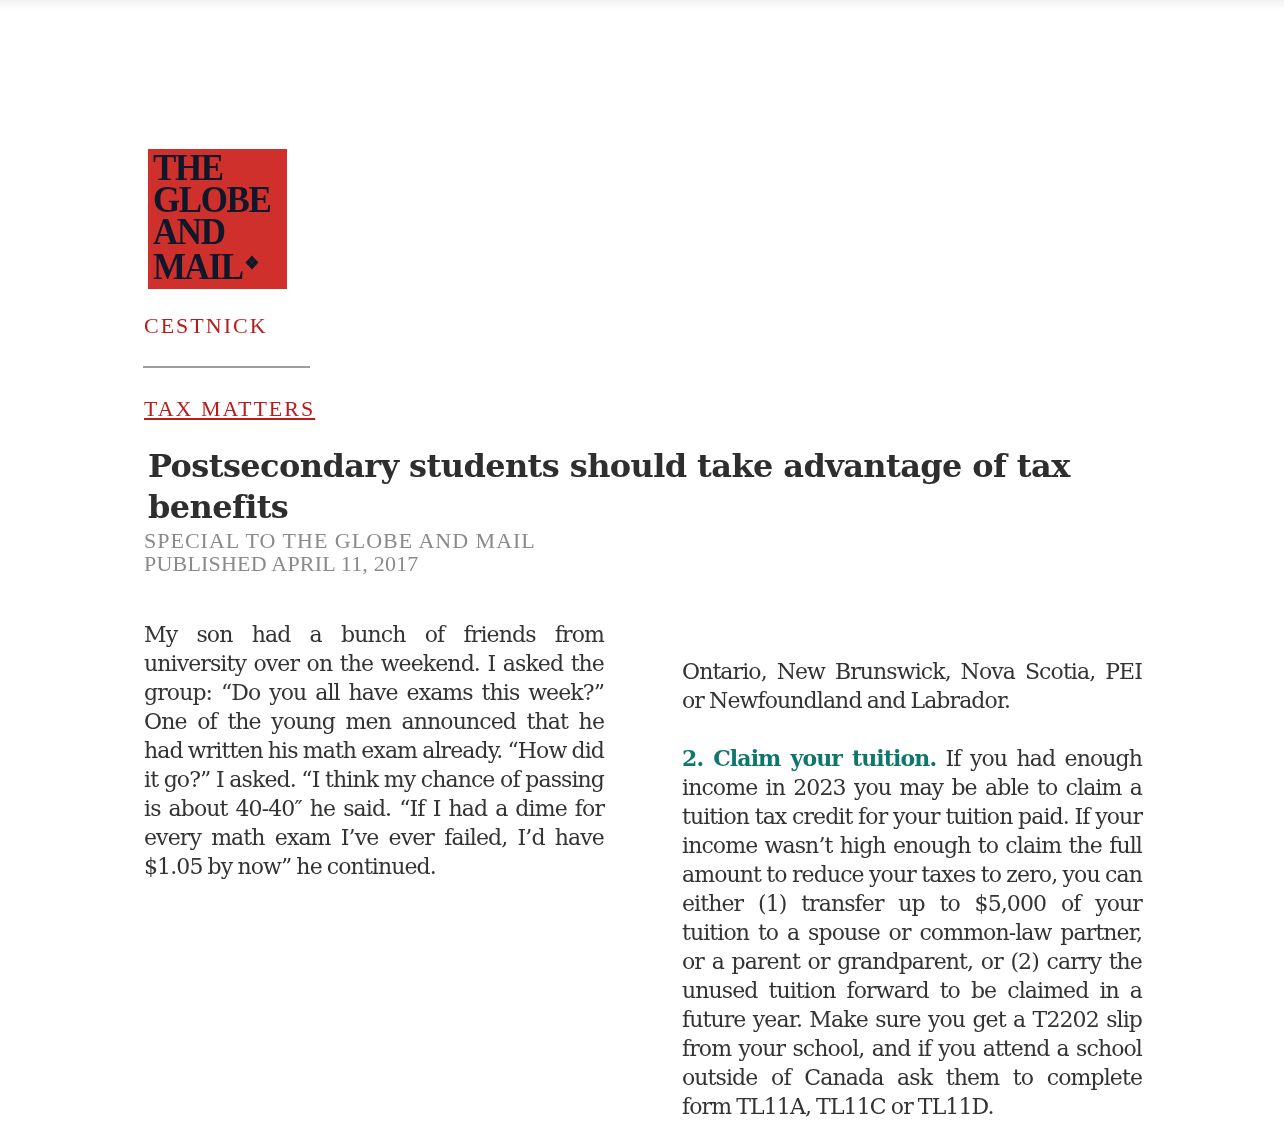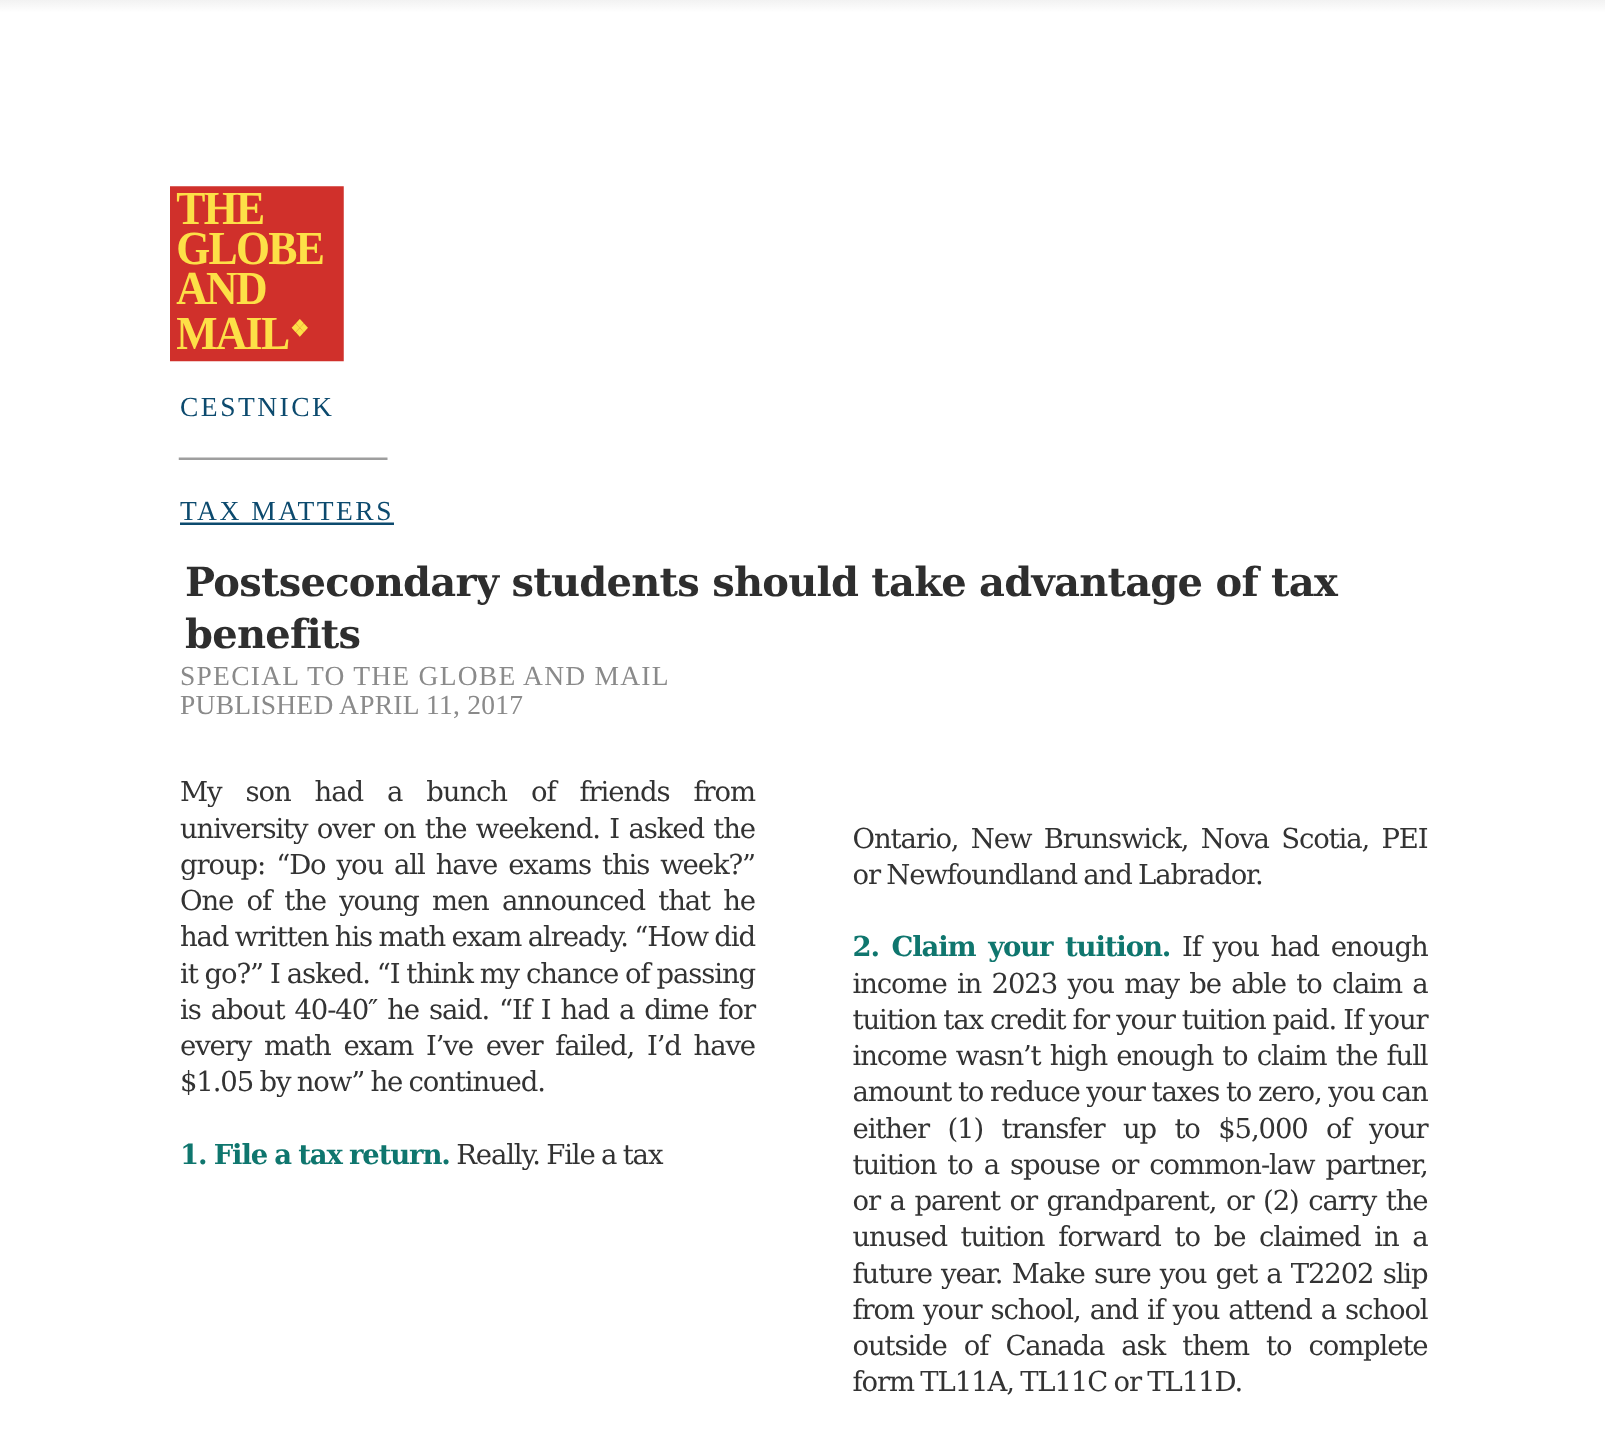--- a/index.html
+++ b/index.html
@@ -16,26 +16,26 @@
       color: #2b2b2b;
     }
     .top-shade {
       position: absolute;
       left: 0; top: 0;
       width: 1284px; height: 10px;
       background: linear-gradient(#f2f2f2, #ffffff);
     }
     .logo {
       position: absolute;
-      left: 136px; top: 149px;
+      left: 148px; top: 149px;
       width: 139px; height: 140px;
       background: #d0302b;
       box-sizing: border-box;
       padding: 2px 0 0 5px;
-      color: #fde047;
+      color: #0f172a;
       font-family: "Liberation Serif", serif;
       font-weight: bold;
       font-size: 38px;
       line-height: 32px;
       letter-spacing: -1.5px;
       transform-origin: left top;
     }
     .logo .line {
       display: block;
       transform: scaleX(0.92);
@@ -47,21 +47,21 @@
       letter-spacing: 0;
       vertical-align: 10px;
       margin-left: 2px;
     }
     .kicker {
       position: absolute;
       left: 144px;
       font-family: "Liberation Serif", serif;
       font-size: 22px;
       letter-spacing: 2px;
-      color: #0c4a6e;
+      color: #b91c1c;
     }
     .kicker.author { top: 313px; }
     .kicker.section { top: 396px; text-decoration: underline; }
     .rule {
       position: absolute;
       left: 143px; top: 366px;
       width: 167px; height: 2px;
       background: #9e9e9e;
     }
     .headline {
@@ -123,19 +123,18 @@
 <div class="kicker author">CESTNICK</div>
 <div class="rule"></div>
 <div class="kicker section">TAX MATTERS</div>
 
 <h1 class="headline">Postsecondary students should take advantage of tax benefits</h1>
 <div class="meta byline">SPECIAL TO THE GLOBE AND MAIL</div>
 <div class="meta date">PUBLISHED APRIL 11, 2017</div>
 
 <div class="column left">
   <p>My son had a bunch of friends from university over on the weekend. I asked the group: “Do you all have exams this week?” One of the young men announced that he had written his math exam already. “How did it go?” I asked. “I think my chance of passing is about 40-40″ he said. “If I had a dime for every math exam I’ve ever failed, I’d have $1.05 by now” he continued.</p>
-  <p><b>1. File a tax return.</b><span> Really. File a tax</span></p>
 </div>
 
 <div class="column right">
   <p>Ontario, New Brunswick, Nova Scotia, PEI or Newfoundland and Labrador.</p>
   <p><b>2. Claim your tuition.</b><span> If you had enough income in 2023 you may be able to claim a tuition tax credit for your tuition paid. If your income wasn’t high enough to claim the full amount to reduce your taxes to zero, you can either (1) transfer up to $5,000 of your tuition to a spouse or common-law partner, or a parent or grandparent, or (2) carry the unused tuition forward to be claimed in a future year. Make sure you get a T2202 slip from your school, and if you attend a school outside of Canada ask them to complete form TL11A, TL11C or TL11D.</span></p>
 </div>
 
 </body></html>

